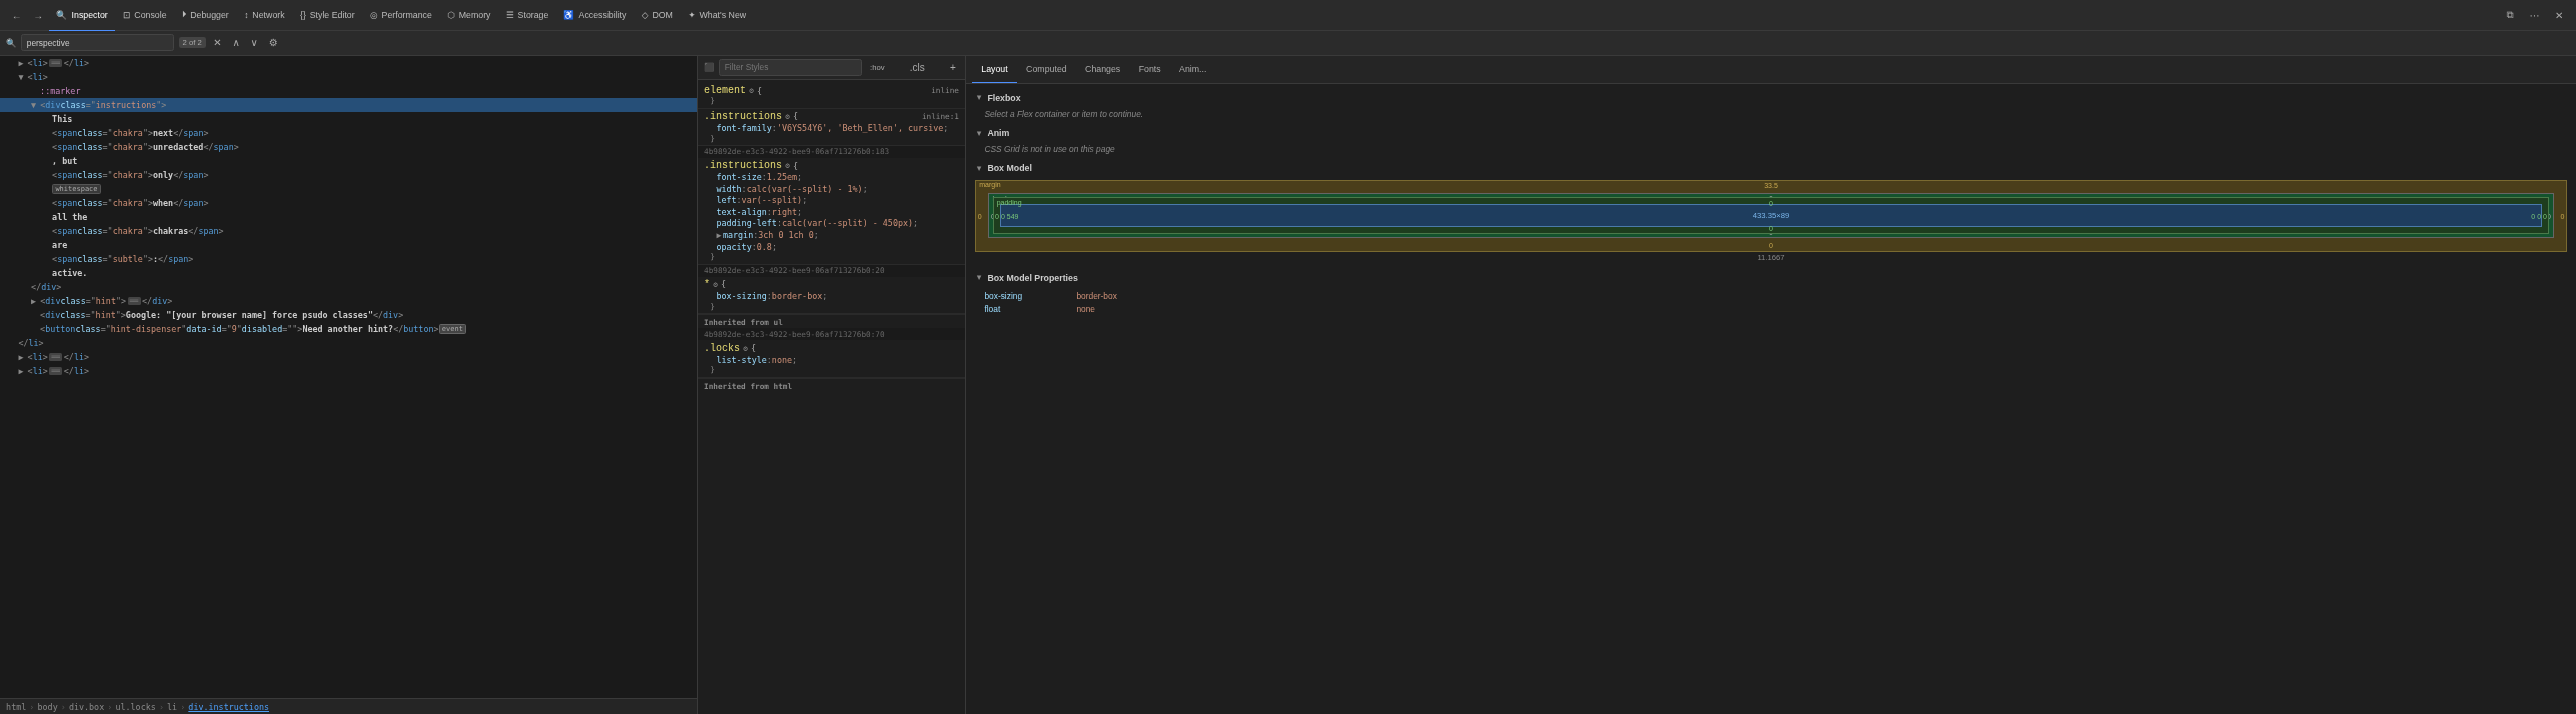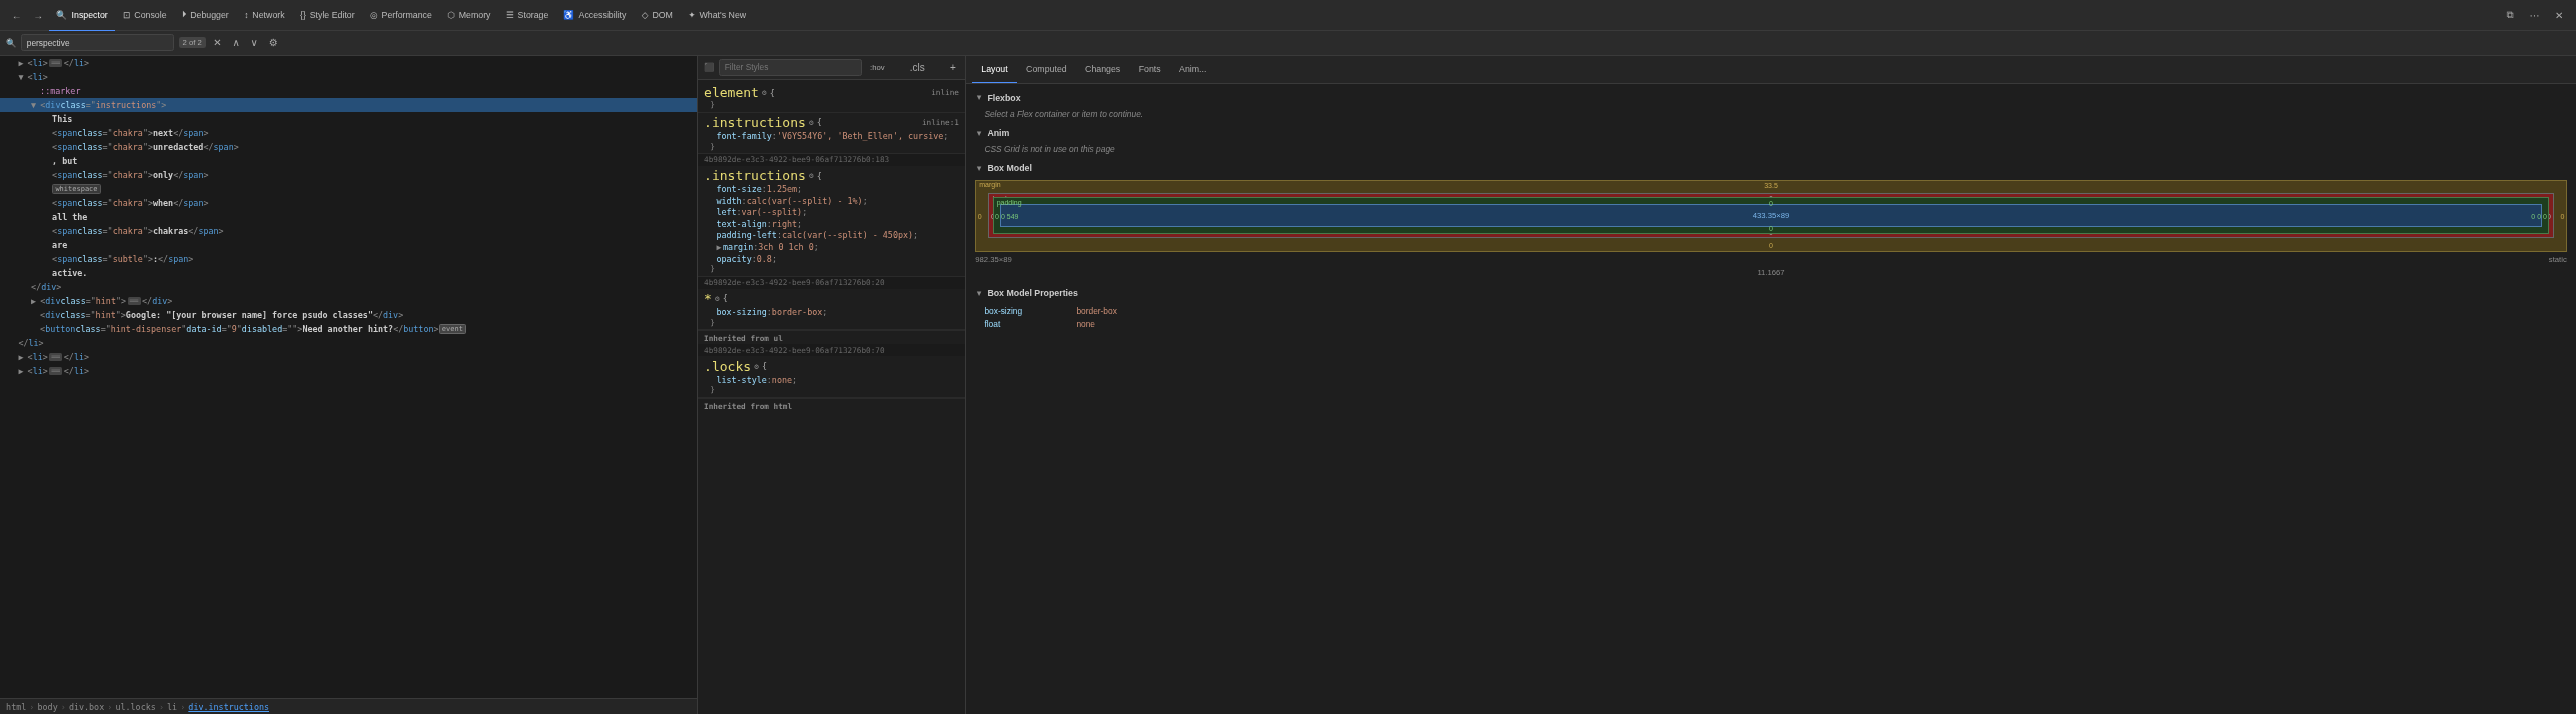--- a/index.html
+++ b/index.html
@@ -161,21 +161,21 @@
       flex: 1;
       overflow-y: auto;
       font-family: monospace;
       font-size: 8.4px;
       padding: 3.1px 0;
     }
     .css-rule-block {
       padding: 2.3px 6.1px;
       border-bottom: 0.8px solid #2a2a2a;
     }
-    .css-selector { color: #e6db74; font-size: 13px; }
+    .css-selector { color: #e6db74; font-size: 10px; font-family: Liberation Mono, monospace; }
     .css-prop { color: #9cdcfe; }
     .css-value { color: #ce9178; }
     .css-punc { color: #888; }
     .css-source { color: #666; font-size: 7.7px; padding: 1.5px 6.1px; background: #1a1a1a; }
     .css-inherited { color: #888; font-size: 7.7px; padding: 3.1px 6.1px 1.5px; font-weight: bold; background: #1e1e1e; border-top: 0.8px solid #2a2a2a; }
     .css-inline { color: #888; font-size: 7.7px; }
     .property-row { display: flex; align-items: flex-start; padding: 0.8px 0 0.8px 12.3px; }
     .gear-icon { color: #888; font-size: 7.7px; cursor: pointer; }
     .rule-header { display: flex; align-items: center; gap: 3.1px; }
 
@@ -220,21 +220,21 @@
     .section-content { padding: 3.1px 9.2px 6.1px; }
     .section-hint { color: #888; font-size: 8.4px; font-style: italic; }
     .bm-margin {
       background: #4a3e1a;
       border: 0.8px solid #7a6a30;
       padding: 12.3px;
       position: relative;
       color: #c8a850;
     }
     .bm-border {
-      background: #7f1d1d;
+      background: #14532d;
       border: 0.8px solid #666;
       padding: 3.1px;
       position: relative;
       color: #aaa;
     }
     .bm-padding {
       background: #1e3d1e;
       border: 0.8px solid #4a7a4a;
       padding: 6.1px;
       position: relative;
@@ -817,24 +817,20 @@
               <span class="bm-left" style="color:#7ac87a; left:1.5px;">0 0 549</span>
               <span class="bm-right" style="color:#7ac87a;">0 0 0</span>
 
               <div class="bm-content">
                 <span>433.35×89</span>
               </div>
             </div>
           </div>
         </div>
 
-        <div style="display:flex; justify-content:space-between; padding:3.1px 0; font-size:7.7px;">
-          <span style="color:#888;">982.35×89</span>
-          <span style="color:#888;">static</span>
-        </div>
         <div style="text-align:center; font-size:7.7px; color:#888; padding:1.5px 0;">
           <span>11.1667</span>
         </div>
       </div>
 
       <div class="section-header">
         <span class="section-arrow">▼</span>
         <span class="section-title">Box Model Properties</span>
       </div>
       <div class="section-content">

